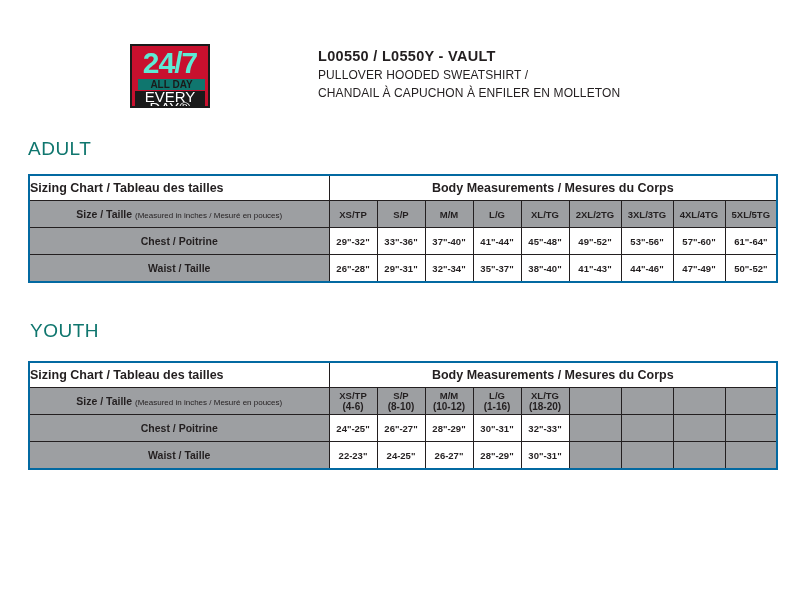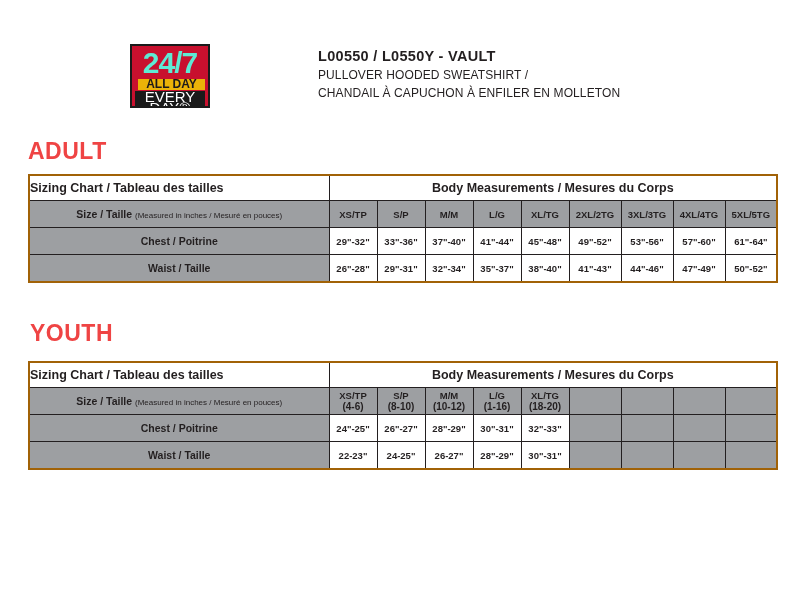--- a/index.html
+++ b/index.html
@@ -44,23 +44,23 @@
     font-size: 30px;
     font-weight: bold;
     color: #5eead4;
     line-height: 30px;
     padding-top: 2px;
     letter-spacing: -1px;
     font-family: "Liberation Sans", sans-serif;
   }
   .logo-band {
     margin: 1px 3px 0 6px;
-    background: #eab308;
+    background: #0f766e;
     color: #1a1a1a;
-    font-size: 12px;
+    font-size: 10px;
     font-weight: bold;
     line-height: 11px;
     letter-spacing: 0px;
   }
   .logo-band2 {
     margin: 1px 3px 0 3px;
     background: #1a1a1a;
     color: #ffffff;
     font-size: 15px;
     font-weight: normal;
@@ -84,34 +84,34 @@
   .title-sub {
     font-size: 12px;
     color: #231f20;
     line-height: 18px;
     letter-spacing: 0.1px;
   }
 
   
   .section-heading {
     position: absolute;
-    font-size: 23px;
-    font-weight: bold;
-    color: #ef4444;
+    font-size: 19px;
+    font-weight: normal;
+    color: #0f766e;
     letter-spacing: 0.5px;
   }
   #adult-heading { left: 28px; top: 138px; }
   #youth-heading { left: 30px; top: 320px; }
 
   
   table.size-table {
     position: absolute;
     border-collapse: collapse;
     table-layout: fixed;
-    border: 2px solid #a16207;
+    border: 2px solid #0369a1;
   }
   table.size-table td {
     border: 1px solid #231f20;
     padding: 0;
     vertical-align: middle;
   }
   .cap-left, .cap-right {
     background: #ffffff;
     font-size: 12.5px;
     font-weight: bold;

